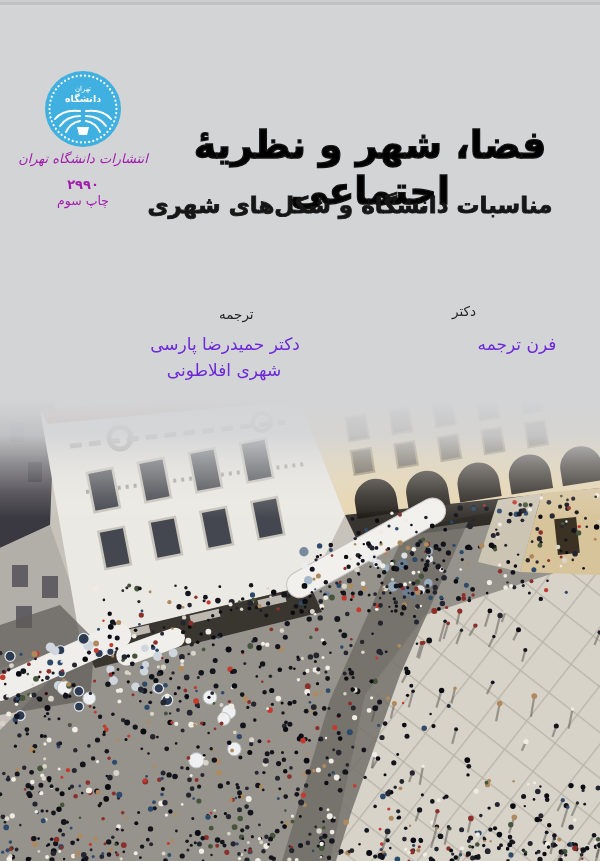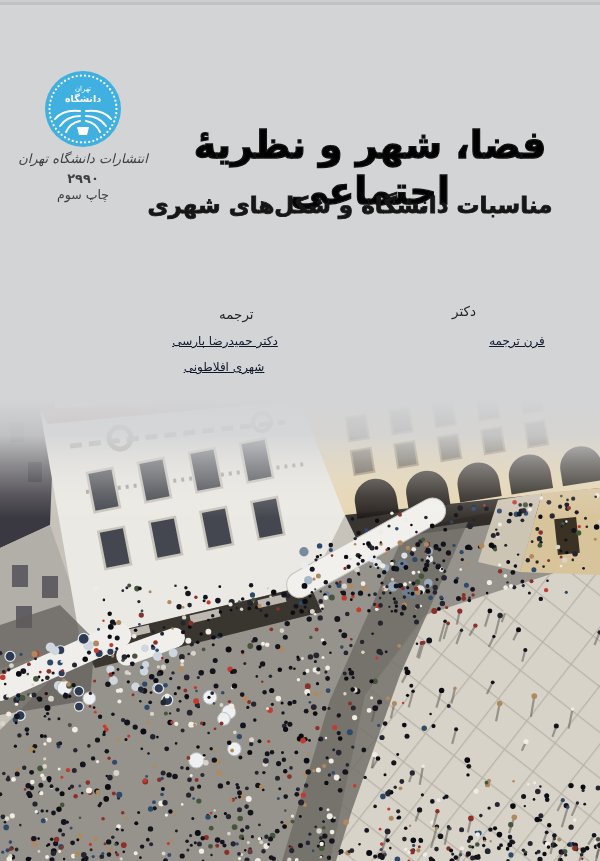--- a/index.html
+++ b/index.html
@@ -8,37 +8,37 @@
     background:#d3d4d6;
     font-family:"DejaVu Sans",sans-serif;
   }
   .abs{position:absolute;}
   .topstrip{
     left:0;top:0;width:600px;height:6px;
     background:linear-gradient(#cdced0 0 2px,#bfc1c3 2px 5px,#d3d4d6 5px);
   }
   
   .emblem{left:43px;top:69px;width:80px;height:80px;}
-  .pressblock{left:18px;top:151px;width:130px;text-align:center;direction:rtl;color:#404040;}
+  .pressblock{left:18px;top:151px;width:130px;text-align:center;direction:rtl;color:#a21caf;}
   .pressname{font-family:"DejaVu Serif",serif;font-style:italic;font-size:13px;line-height:1.25;}
-  .booknum{font-size:13px;font-weight:bold;letter-spacing:3px;margin-top:4px;}
+  .booknum{font-size:13px;font-weight:bold;letter-spacing:3px;margin-top:10px;}
   .edition{font-size:12.5px;margin-top:1px;}
   
   .title{
     left:140px;top:123px;width:460px;text-align:center;direction:rtl;
     font-size:38px;font-weight:bold;color:#000000;
     -webkit-text-stroke:1.3px #131313;line-height:1.2;margin:0;
   }
   .subtitle{
     left:125px;top:192px;width:450px;text-align:center;direction:rtl;
     font-size:23px;font-weight:bold;color:#161616;
     -webkit-text-stroke:.8px #161616;margin:0;
   }
   .lbl{direction:rtl;text-align:left;font-size:13.5px;color:#242424;}
-  .pname{direction:rtl;text-align:center;font-size:12px;color:#0f172a;text-decoration:underline;}
+  .pname{direction:rtl;text-align:center;font-size:17px;color:#6d28d9;}
   .author-label{left:452px;top:303px;width:120px;}
   .author-name{left:442px;top:334px;width:150px;}
   .tr-label{left:219px;top:306px;width:120px;}
   .tr-1{left:125px;top:334px;width:200px;}
   .tr-2{left:124px;top:360px;width:200px;}
   
   .photo{left:0;top:400px;width:600px;height:461px;}
   .photo svg{display:block;}
 </style>
 </head>

